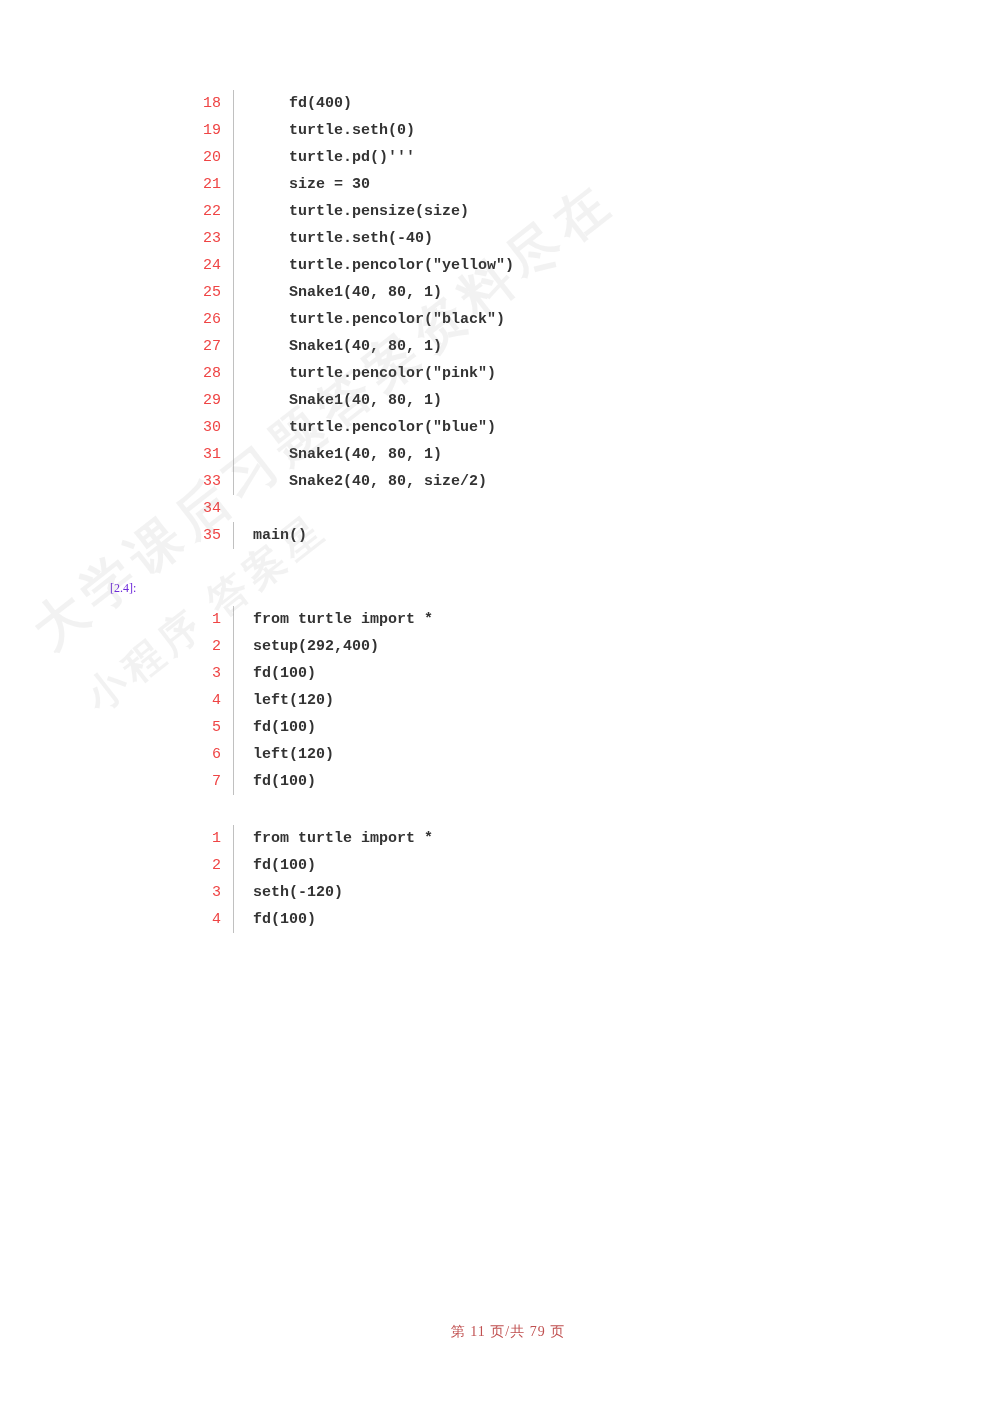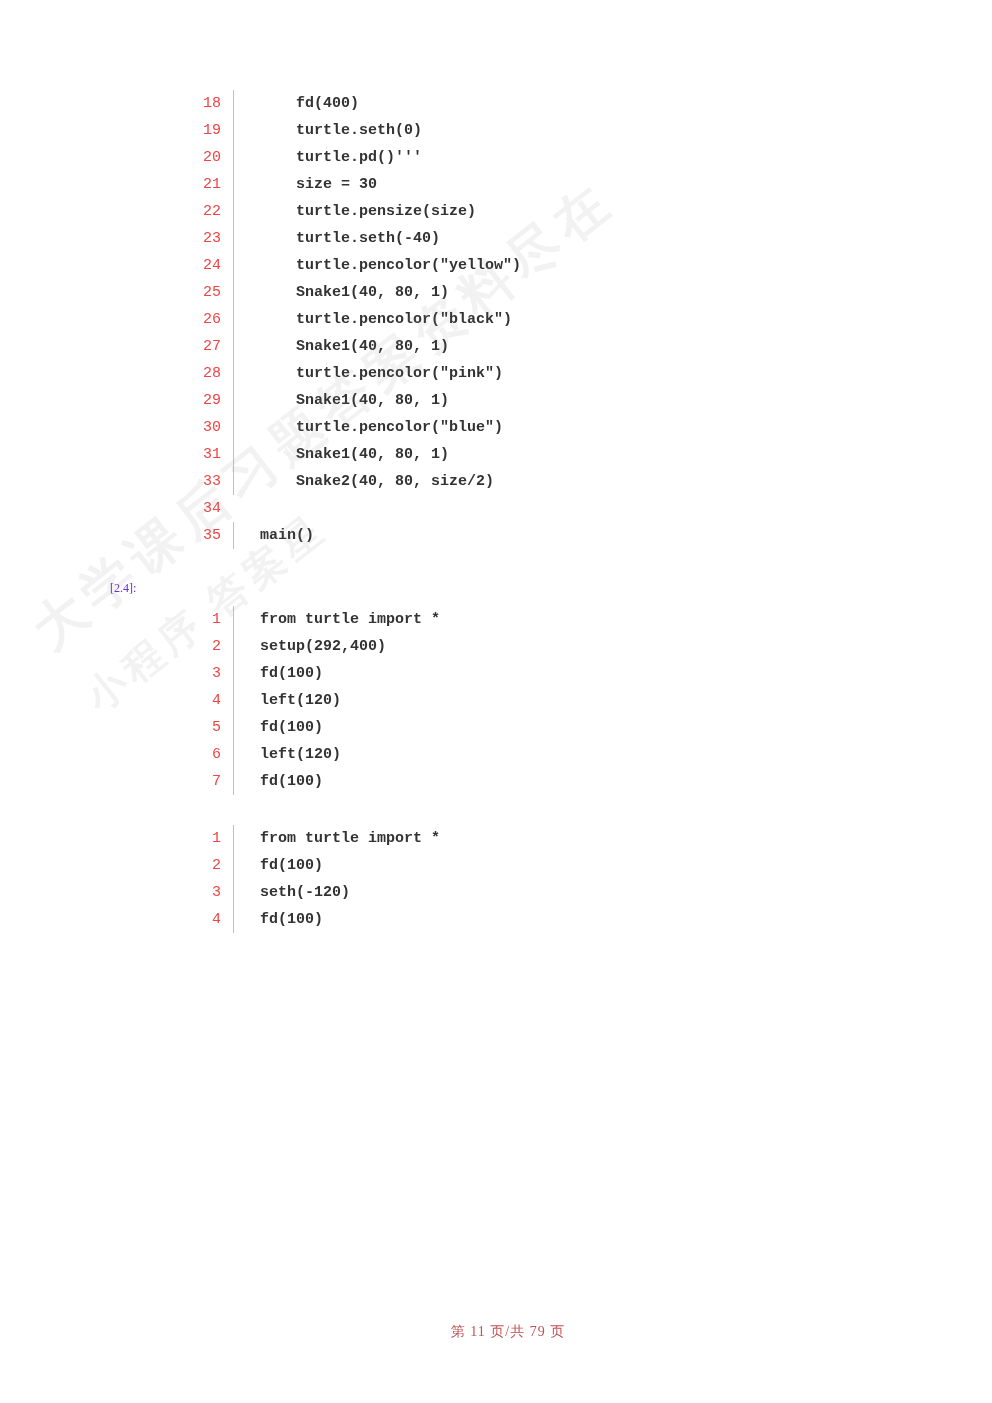--- a/index.html
+++ b/index.html
@@ -31,21 +31,21 @@
     width: 30px;
     text-align: right;
     color: #ef4444;
     font-weight: normal;
     padding-right: 12px;
     flex-shrink: 0;
     margin-left: 48px;
   }
   .gutter {
     border-left: 1.5px solid #c0c0c0;
-    padding-left: 26px;
+    padding-left: 19px;
     white-space: pre;
     text-align: right;
   }
   .code {
     color: #333;
     font-weight: bold;
   }
   .section-label {
     font-family: "Times New Roman", serif;
     font-size: 12px;

